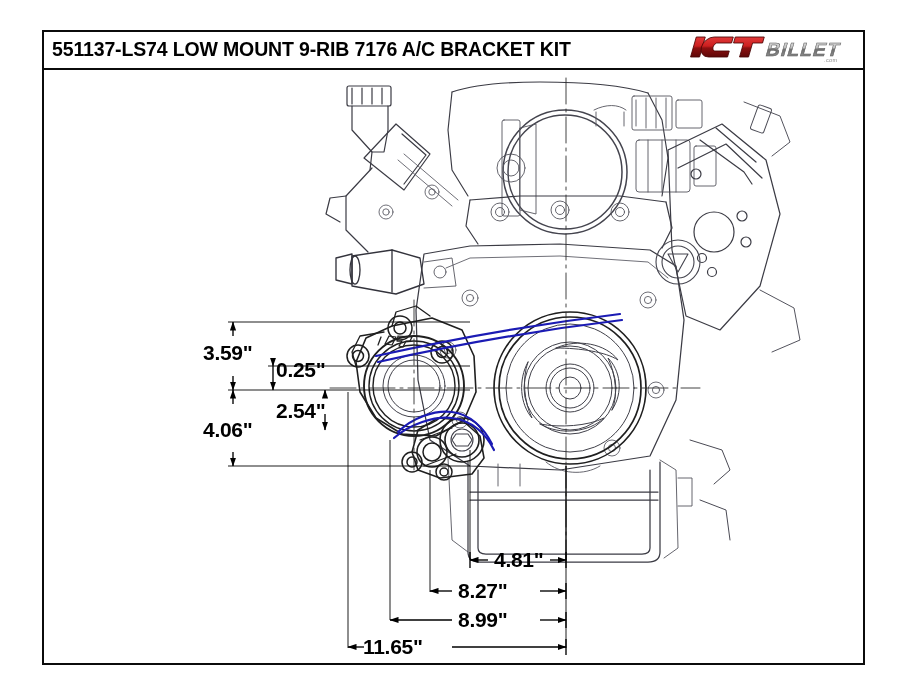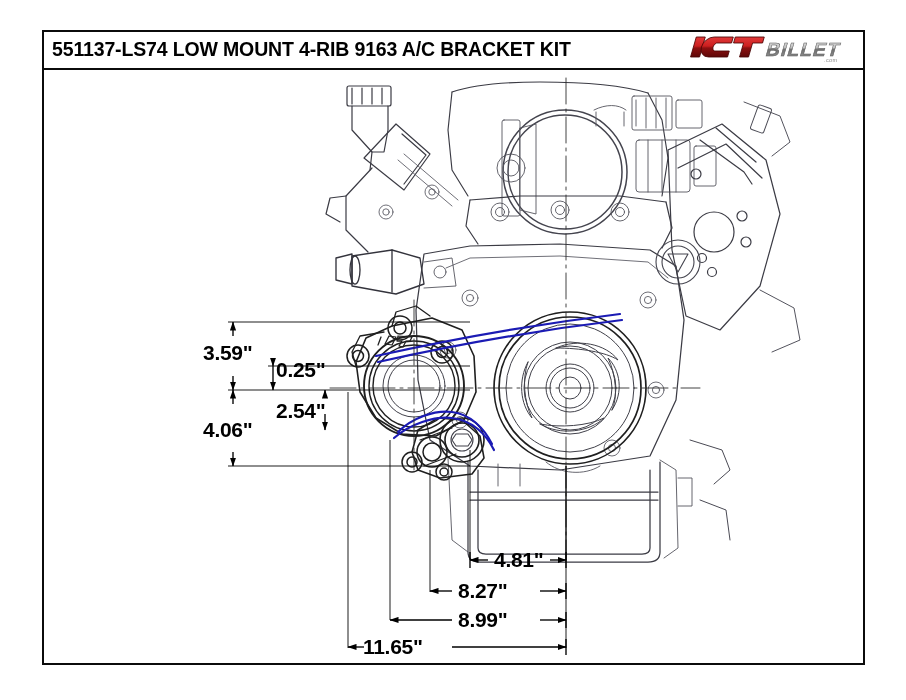--- a/index.html
+++ b/index.html
@@ -37,21 +37,21 @@
     white-space:nowrap;line-height:21px;letter-spacing:-0.3px;
   }
 </style>
 </head>
 <body>
 
 <div id="sheet">
 
   <div id="frame"></div>
   <div id="title-rule"></div>
-  <div id="title-text">551137-LS74 LOW MOUNT 4-RIB 9163 A/C BRACKET KIT</div>
+  <div id="title-text">551137-LS74 LOW MOUNT 9-RIB 7176 A/C BRACKET KIT</div>
 
   <div id="logo">
     <svg width="172" height="34" viewBox="0 0 172 34" xmlns="http://www.w3.org/2000/svg">
       <defs>
         <linearGradient id="gRed" x1="0" y1="0" x2="0" y2="1">
           <stop offset="0%" stop-color="#e03a3a"></stop>
           <stop offset="45%" stop-color="#cc1f1f"></stop>
           <stop offset="55%" stop-color="#8c1010"></stop>
           <stop offset="100%" stop-color="#5e0707"></stop>
         </linearGradient>

